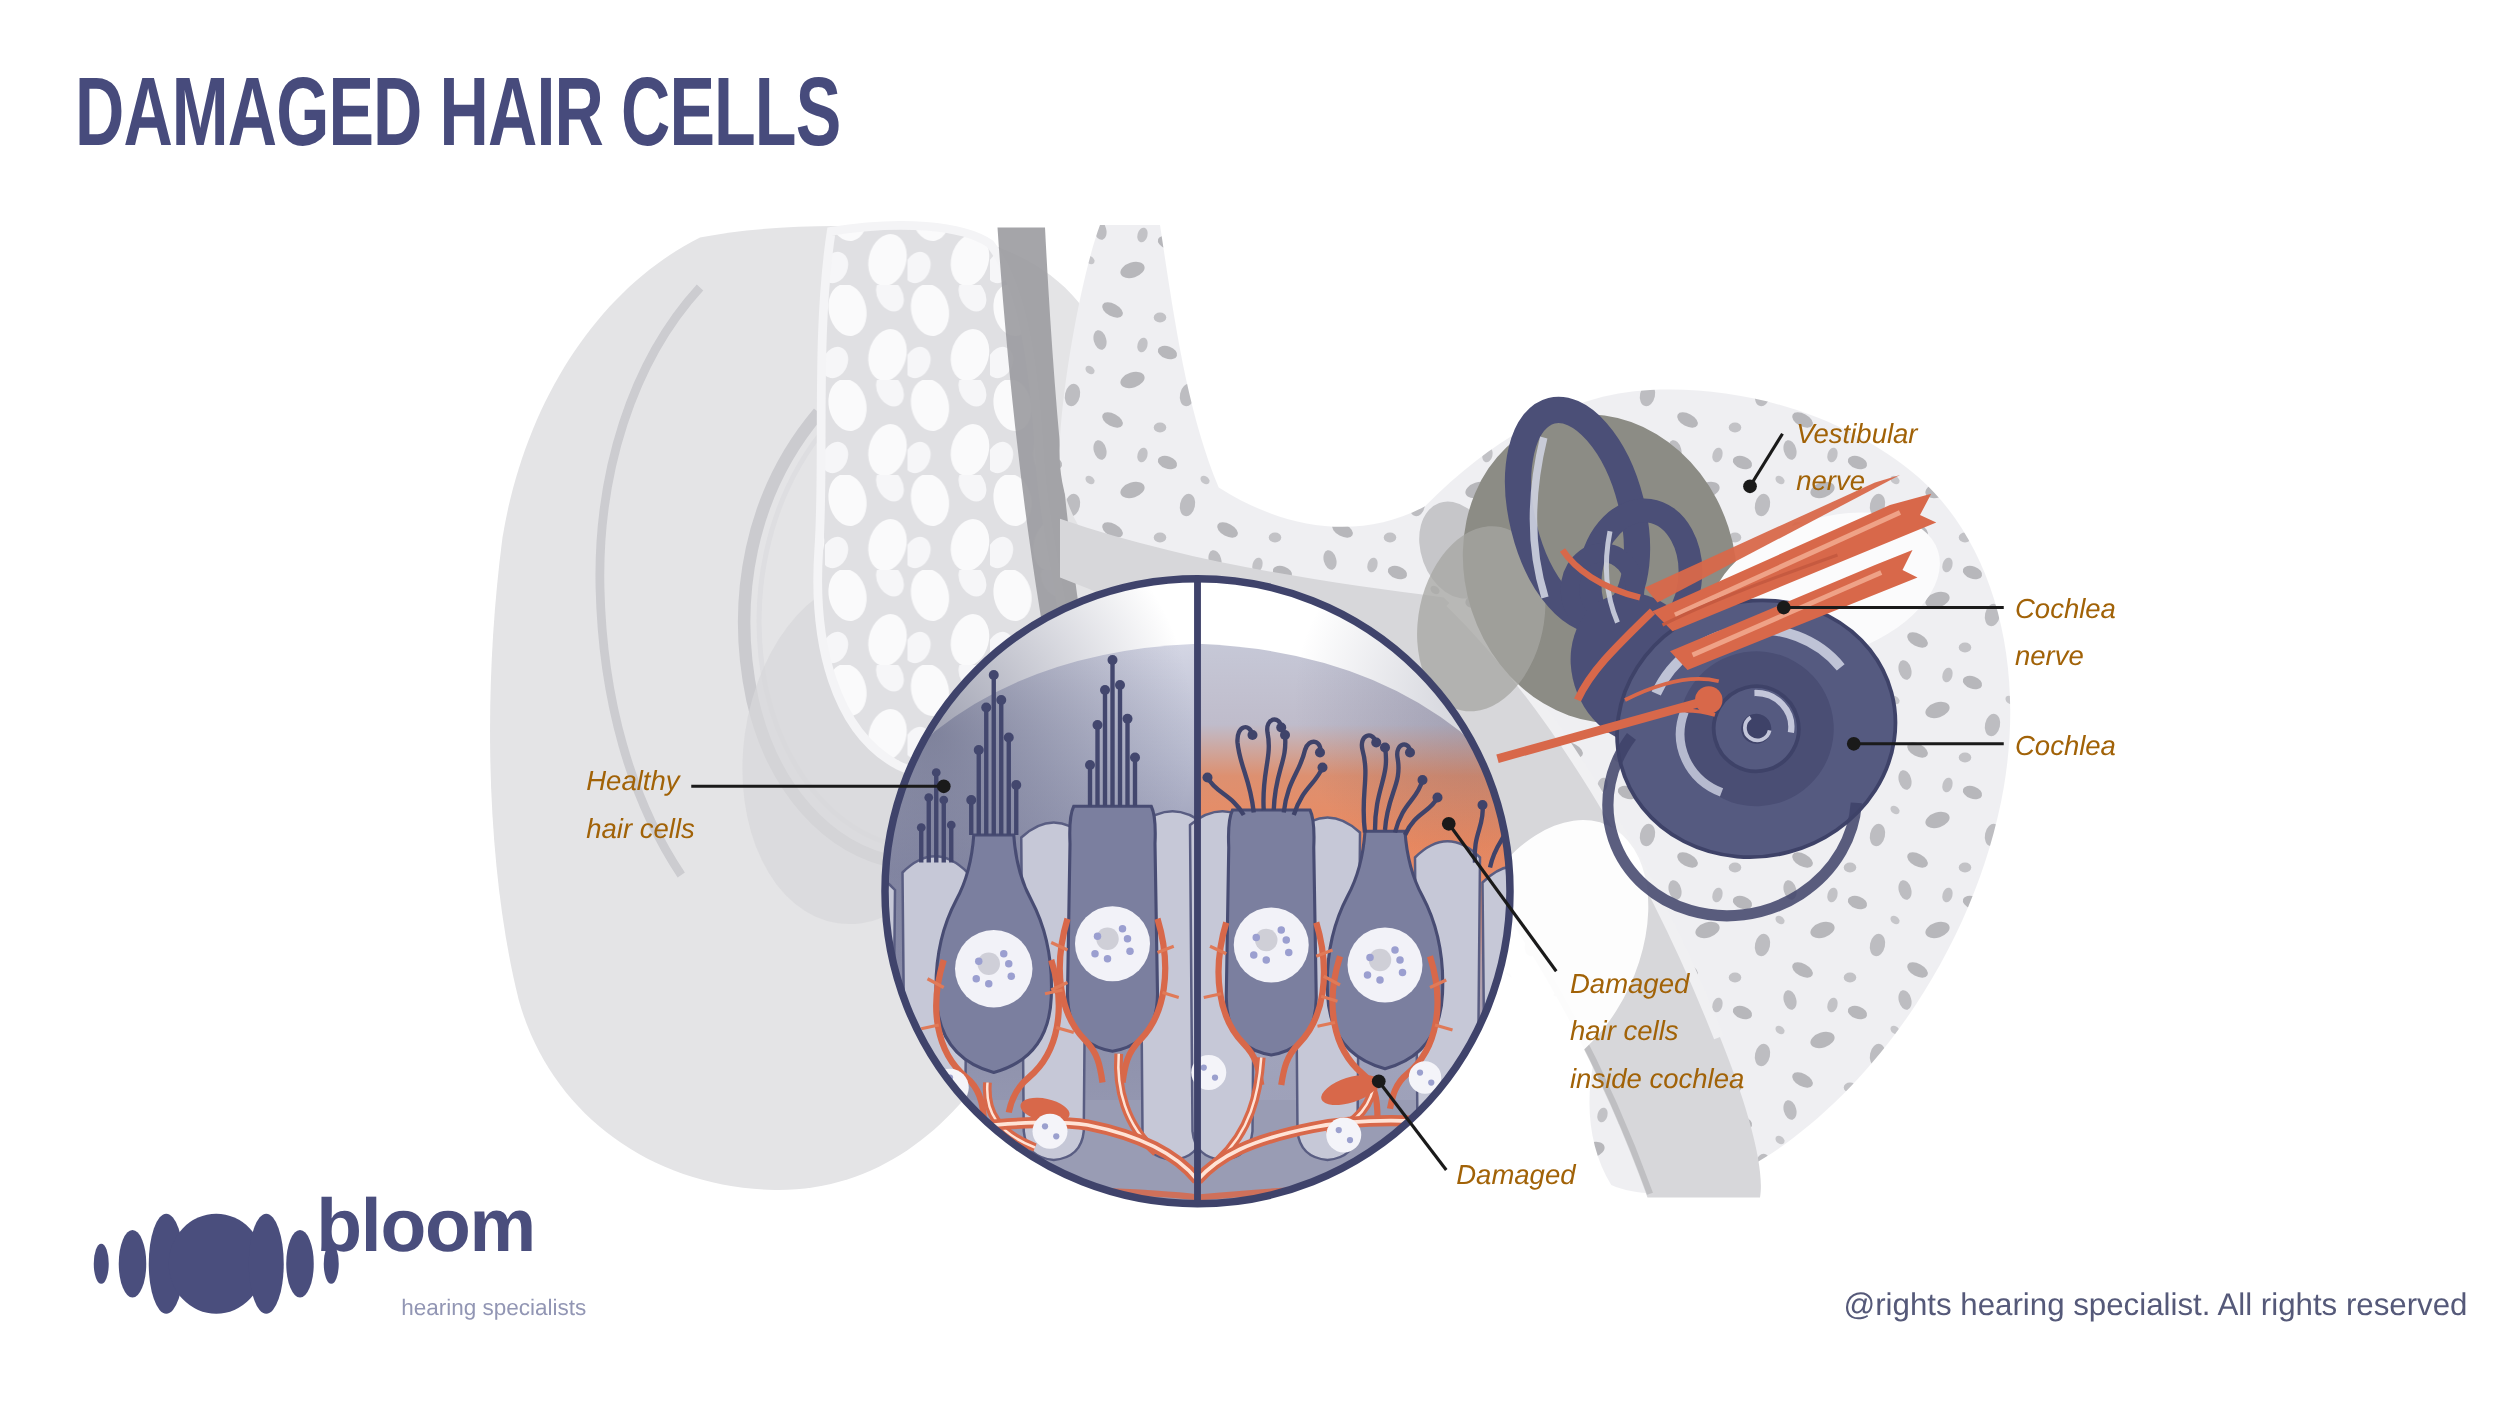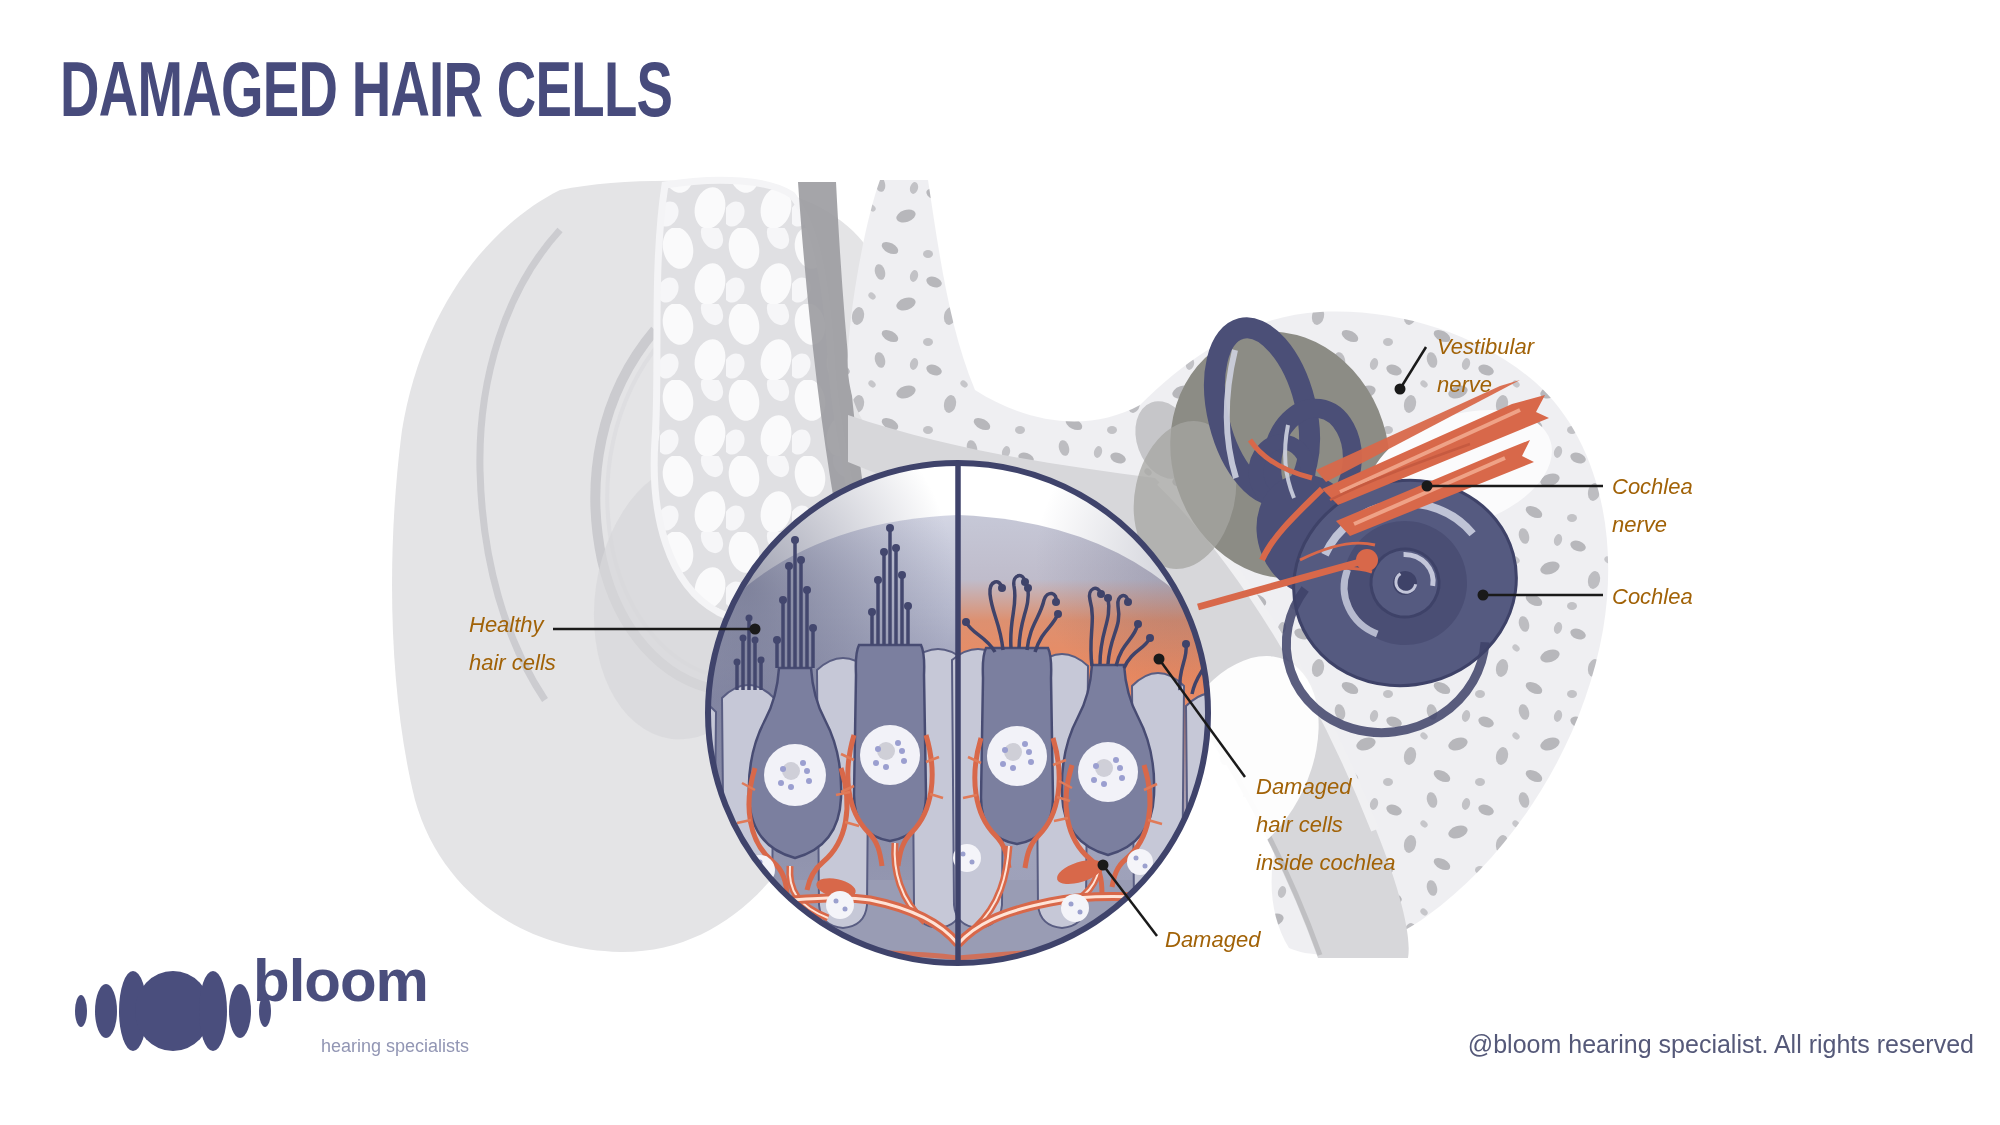--- a/index.html
+++ b/index.html
@@ -460,14 +460,14 @@
         <ellipse cx="100" cy="45" rx="38" ry="40"></ellipse>
         <ellipse cx="140" cy="45" rx="14" ry="40"></ellipse>
         <ellipse cx="167" cy="45" rx="11" ry="27"></ellipse>
         <ellipse cx="192" cy="45" rx="6" ry="16"></ellipse>
       </g>
     </svg>
     <div class="logo-brand">bloom</div>
     <div class="logo-tagline">hearing specialists</div>
   </div>
 
-  <div class="copyright">@bloom hearing specialist. All rights reserved</div>
+  <div class="copyright">@rights hearing specialist. All rights reserved</div>
 </div>
 
 </body></html>

